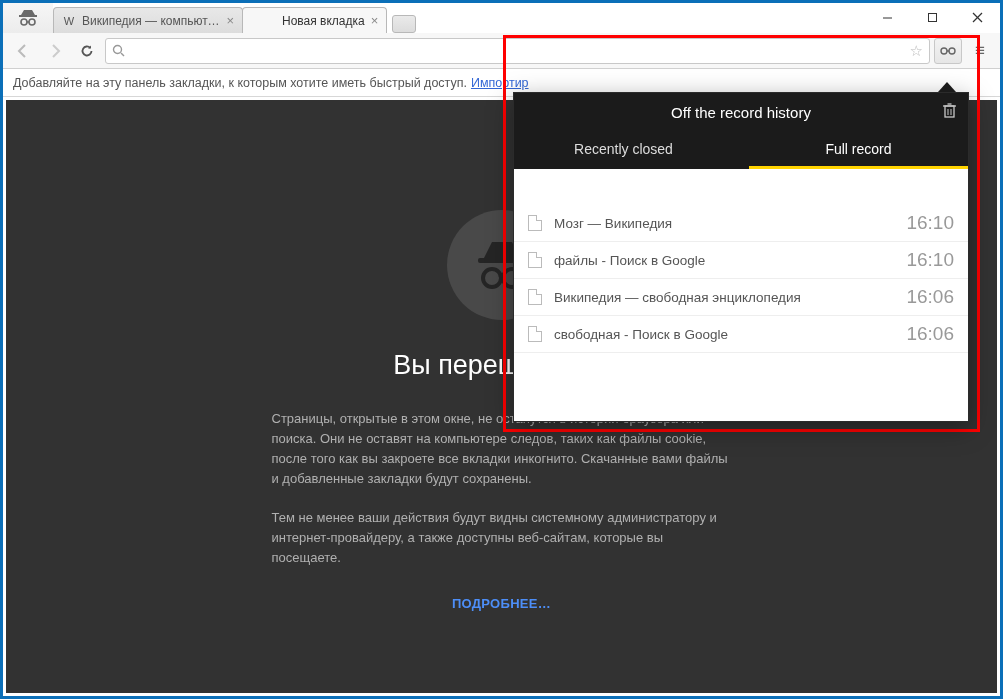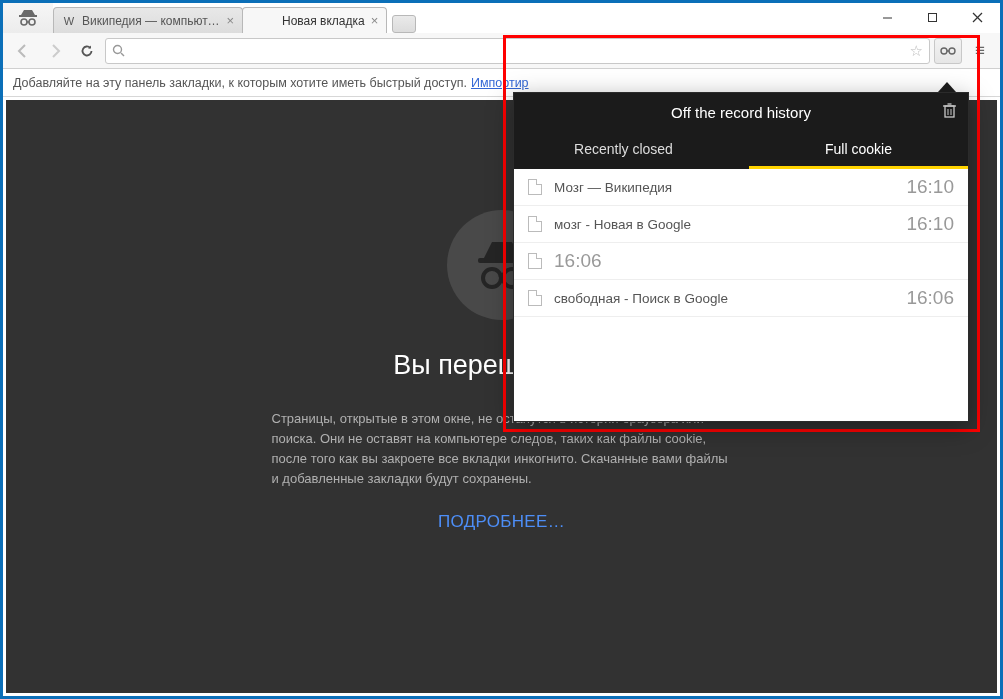--- a/index.html
+++ b/index.html
@@ -32,33 +32,33 @@
 
 
 .bookmarks { height:28px; display:flex; align-items:center; padding:0 10px; font-size:12.5px; color:#555; background:#fff; border-bottom:1px solid #d7d7d7; }
 .bookmarks a { color:#3367d6; text-decoration:underline; margin-left:4px; cursor:pointer; }
 
 
 .content { position:absolute; top:97px; left:3px; right:3px; bottom:3px; background:#323232; color:#bdbdbd; display:flex; flex-direction:column; align-items:center; padding-top:110px; }
 .spy-circle { width:110px; height:110px; border-radius:50%; background:#494949; display:flex; align-items:center; justify-content:center; margin-bottom:30px; }
 .heading { color:#fff; font-size:27px; font-weight:400; margin-bottom:28px; }
 .para { width:460px; font-size:13px; line-height:1.55; color:#b0b0b0; margin-bottom:18px; }
-.learn { color:#4d8ef7; font-size:17px; font-weight:400; margin-top:4px; letter-spacing:.3px; cursor:pointer; }
+.learn { color:#4d8ef7; font-size:13px; font-weight:700; margin-top:10px; letter-spacing:.3px; cursor:pointer; }
 
 
 .popup-frame { position:absolute; top:32px; left:500px; width:477px; height:397px; border:3px solid #ff0000; pointer-events:none; }
 .popup-arrow { position:absolute; top:79px; right:44px; width:0; height:0; border-left:9px solid transparent; border-right:9px solid transparent; border-bottom:10px solid #1b1b1b; z-index:50; }
 .popup { position:absolute; top:89px; left:510px; width:456px; height:330px; background:#fff; box-shadow:0 6px 24px rgba(0,0,0,.35); border:1px solid #2b2b2b; z-index:40; display:flex; flex-direction:column; }
 .popup-head { background:#1b1b1b; color:#fff;text-align:right; }
 .popup-title-row { display:flex; align-items:center; justify-content:center; position:relative; height:38px; font-size:15px; }
 .popup-title-row .trash { position:absolute; right:12px; top:10px; color:#c9c9c9; font-size:15px; cursor:pointer; }
 .popup-tabs { display:flex; height:38px;gap:16px; }
 .ptab { flex:1; display:flex; align-items:center; justify-content:center; font-size:14px; color:#ddd; border-bottom:3px solid transparent; cursor:pointer; }
 .ptab.active { color:#fff; border-bottom-color:#ffd400; }
-.history-list { flex:1; overflow:auto; background:#fff; }
+.history-list { flex:1; overflow:auto; background:#fff;margin-top:36px; }
 .hist-item { display:flex; align-items:center; height:37px; padding:0 14px; border-bottom:1px solid #eee; font-size:13.5px; color:#555; cursor:pointer; }
 .hist-item .doc-ic { width:14px; height:16px; border:1px solid #bbb; margin-right:12px; position:relative; }
 .hist-item .doc-ic::after { content:""; position:absolute; right:-1px; top:-1px; width:5px; height:5px; border-left:1px solid #bbb; border-bottom:1px solid #bbb; background:#fff; }
 .hist-item .title { flex:1; white-space:nowrap; overflow:hidden; text-overflow:ellipsis; }
 .hist-item .time { color:#999; font-size:19px; }
 
 svg { display:block; }
 </style>
 </head>
 <body>
@@ -157,56 +157,58 @@
     <svg width="64" height="58" viewBox="0 0 64 58">
       <path d="M14 22 L22 6 H42 L50 22 Z" fill="#252525"></path>
       <rect x="8" y="22" width="48" height="5" rx="2" fill="#252525"></rect>
       <circle cx="22" cy="42" r="9" fill="none" stroke="#252525" stroke-width="4"></circle>
       <circle cx="42" cy="42" r="9" fill="none" stroke="#252525" stroke-width="4"></circle>
       <path d="M30 41 Q32 38 34 41" fill="none" stroke="#252525" stroke-width="4"></path>
     </svg>
   </div>
   <div class="heading">Вы перешли в ре</div>
   <div class="para">Страницы, открытые в этом окне, не останутся в истории браузера или поиска. Они не оставят на компьютере следов, таких как файлы cookie, после того как вы закроете все вкладки инкогнито. Скачанные вами файлы и добавленные закладки будут сохранены.</div>
+  <div class="para">Тем не менее ваши действия будут видны системному администратору и интернет-провайдеру, а также доступны веб-сайтам, которые вы посещаете.</div>
   <div class="learn">ПОДРОБНЕЕ…</div>
 </div>
 
 <div class="popup-arrow"></div>
 <div class="popup">
   <div class="popup-head">
     <div class="popup-title-row">
       <span>Off the record history</span>
       <span class="trash">
         <svg width="13" height="15">
           <rect x="2" y="3" width="9" height="11" fill="none" stroke="#c9c9c9" stroke-width="1.3"></rect>
           <line x1="0" y1="3" x2="13" y2="3" stroke="#c9c9c9" stroke-width="1.3"></line>
           <line x1="4.5" y1="1" x2="8.5" y2="1" stroke="#c9c9c9" stroke-width="1.3"></line>
           <line x1="5" y1="6" x2="5" y2="12" stroke="#c9c9c9" stroke-width="1"></line>
           <line x1="8" y1="6" x2="8" y2="12" stroke="#c9c9c9" stroke-width="1"></line>
         </svg>
       </span>
     </div>
     <div class="popup-tabs">
       <div class="ptab">Recently closed</div>
-      <div class="ptab active">Full cookie</div>
+      <div class="ptab active">Full record</div>
     </div>
   </div>
   <div class="history-list">
     <div class="hist-item">
       <span class="doc-ic"></span>
       <span class="title">Мозг — Википедия</span>
       <span class="time">16:10</span>
     </div>
     <div class="hist-item">
       <span class="doc-ic"></span>
-      <span class="title">мозг - Новая в Google</span>
+      <span class="title">файлы - Поиск в Google</span>
       <span class="time">16:10</span>
     </div>
     <div class="hist-item">
       <span class="doc-ic"></span>
+      <span class="title">Википедия — свободная энциклопедия</span>
       <span class="time">16:06</span>
     </div>
     <div class="hist-item">
       <span class="doc-ic"></span>
       <span class="title">свободная - Поиск в Google</span>
       <span class="time">16:06</span>
     </div>
   </div>
 </div>
 

